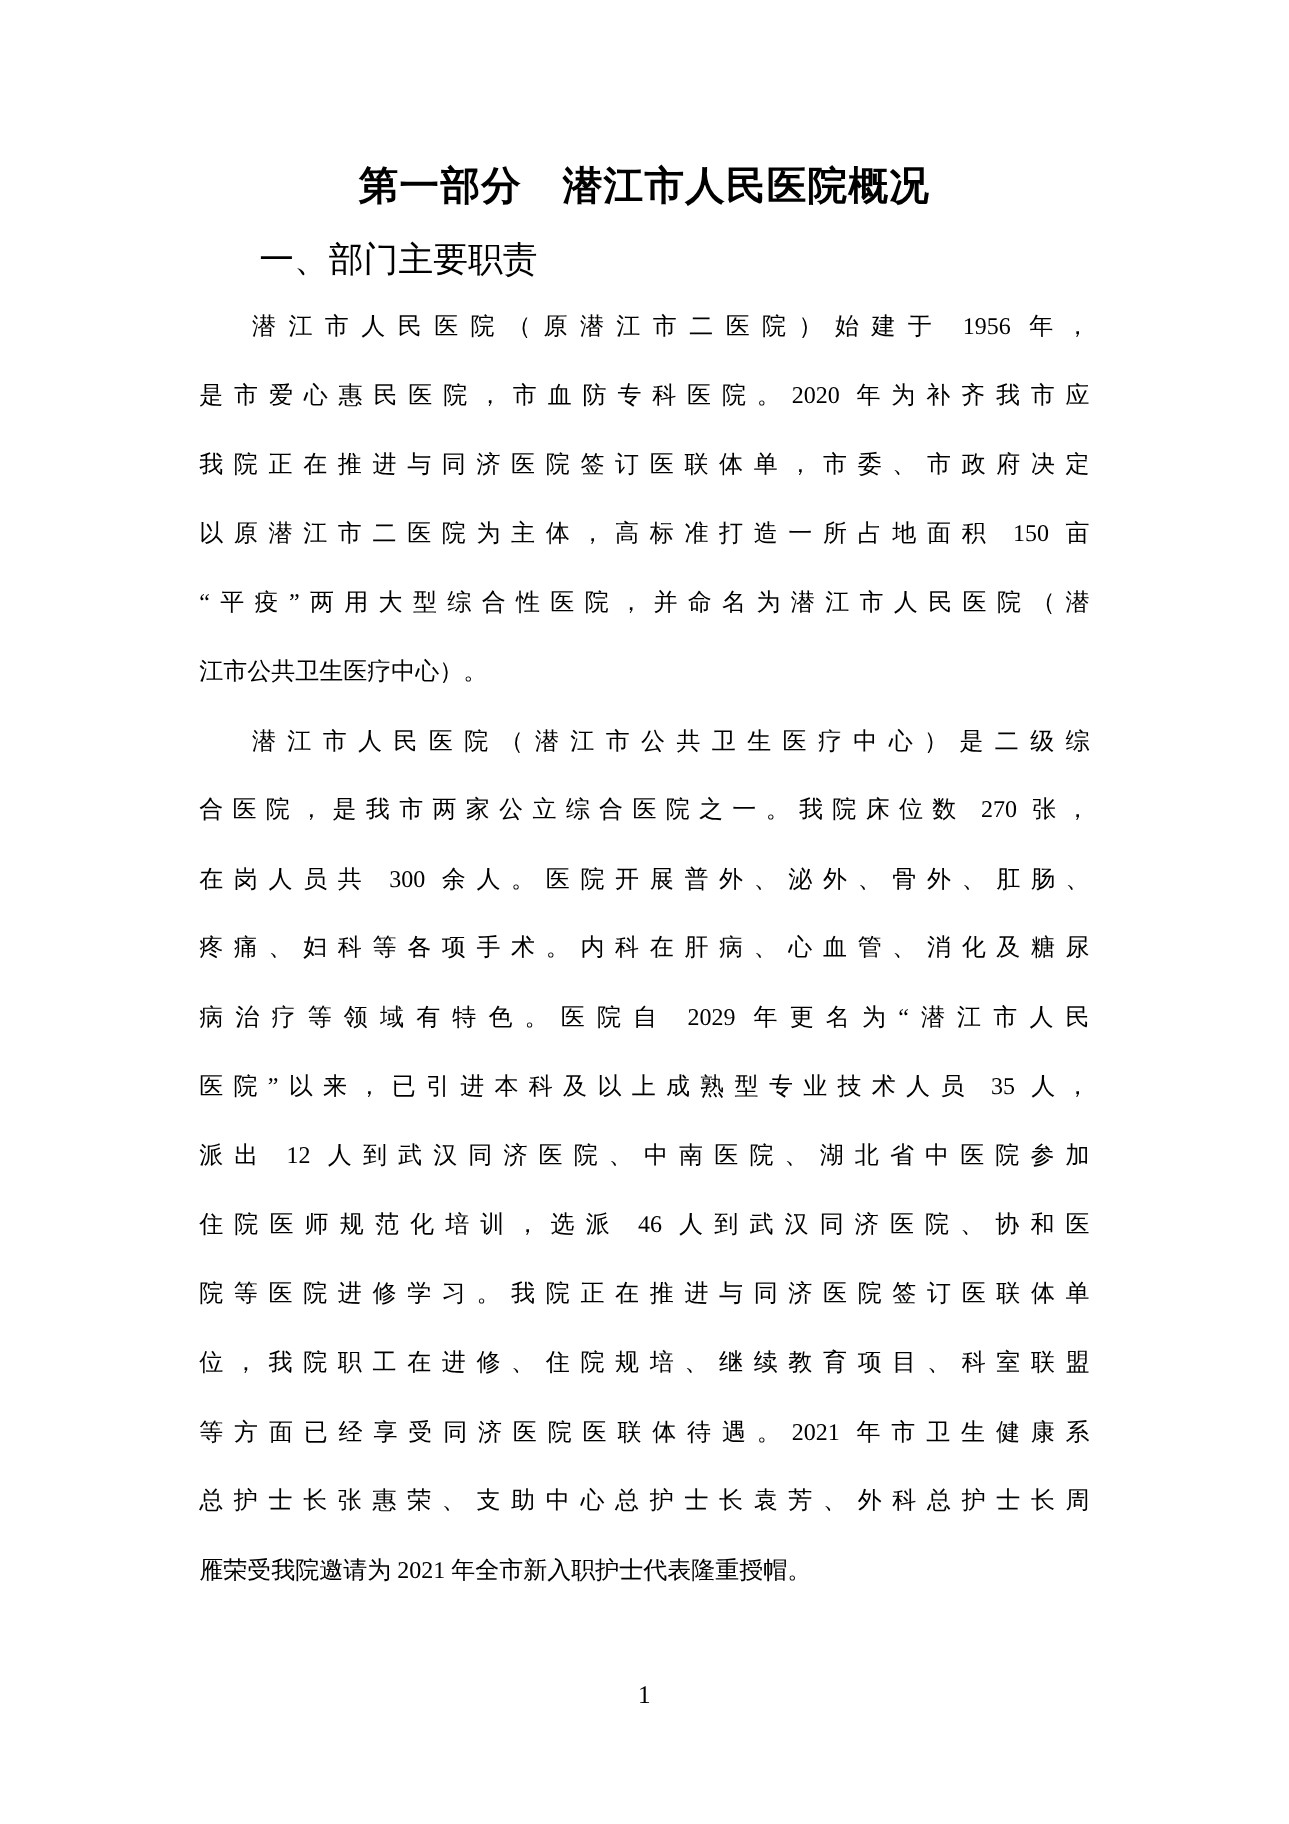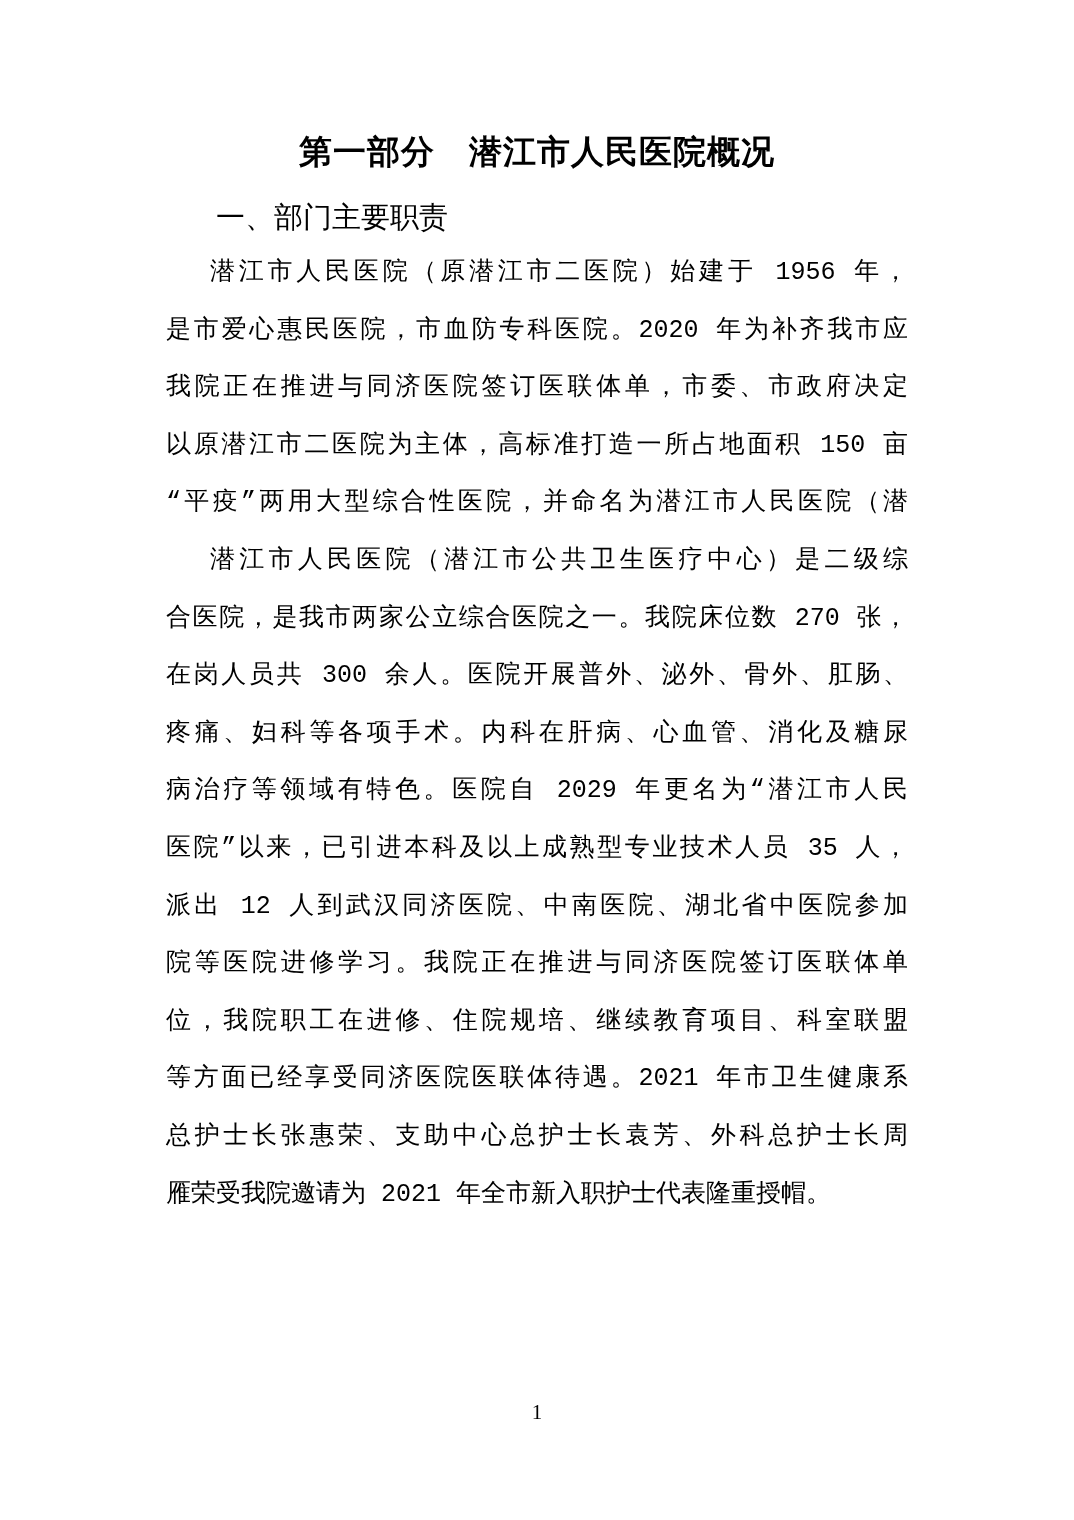--- a/index.html
+++ b/index.html
@@ -12,46 +12,45 @@
     color: #000000;
     overflow: hidden;
   }
   .page {
     position: absolute;
     inset: 0;
     background: #ffffff;
     padding: 132px 166px 0 166px;
   }
   .doc-title {
-    font-family: Liberation Mono, monospace;
+    font-family: Liberation Sans, sans-serif;
     font-weight: bold;
     font-size: 33px;
     line-height: 46px;
     text-align: center;
     letter-spacing: 1px;
     margin-bottom: 18px;
     white-space: pre;
   }
   .section-heading {
     font-family: "Liberation Sans", "DejaVu Sans", sans-serif;
     font-weight: normal;
     font-size: 29px;
     line-height: 42px;
     padding-left: 50px;
     margin-bottom: 6px;
   }
   .paragraphs { width: 100%; }
   .line {
-    font-size: 25px;
+    font-size: 20px;
     line-height: 57.6px;
     text-align: justify;
     text-align-last: justify;
     text-justify: inter-character;
     white-space: nowrap;
-    font-family: Liberation Mono, monospace;
   }
   .line.first { padding-left: 44px; }
   .line.last { text-align-last: left; }
   .page-number {
     position: absolute;
     left: 0;
     right: 0;
     top: 1398px;
     text-align: center;
     font-size: 21px;
@@ -66,29 +65,31 @@
 
   <div class="section-heading">一、部门主要职责</div>
 
   <div class="paragraphs">
       <div class="paragraph">
         <div class="line first">潜江市人民医院（原潜江市二医院）始建于 1956 年，</div>
         <div class="line">是市爱心惠民医院，市血防专科医院。2020 年为补齐我市应</div>
         <div class="line">我院正在推进与同济医院签订医联体单，市委、市政府决定</div>
         <div class="line">以原潜江市二医院为主体，高标准打造一所占地面积 150 亩</div>
         <div class="line">“平疫”两用大型综合性医院，并命名为潜江市人民医院（潜</div>
+        <div class="line last">江市公共卫生医疗中心）。</div>
       </div>
       <div class="paragraph">
         <div class="line first">潜江市人民医院（潜江市公共卫生医疗中心）是二级综</div>
         <div class="line">合医院，是我市两家公立综合医院之一。我院床位数 270 张，</div>
         <div class="line">在岗人员共 300 余人。医院开展普外、泌外、骨外、肛肠、</div>
         <div class="line">疼痛、妇科等各项手术。内科在肝病、心血管、消化及糖尿</div>
         <div class="line">病治疗等领域有特色。医院自 2029 年更名为“潜江市人民</div>
         <div class="line">医院”以来，已引进本科及以上成熟型专业技术人员 35 人，</div>
         <div class="line">派出 12 人到武汉同济医院、中南医院、湖北省中医院参加</div>
+        <div class="line">住院医师规范化培训，选派 46 人到武汉同济医院、协和医</div>
         <div class="line">院等医院进修学习。我院正在推进与同济医院签订医联体单</div>
         <div class="line">位，我院职工在进修、住院规培、继续教育项目、科室联盟</div>
         <div class="line">等方面已经享受同济医院医联体待遇。2021 年市卫生健康系</div>
         <div class="line">总护士长张惠荣、支助中心总护士长袁芳、外科总护士长周</div>
         <div class="line last">雁荣受我院邀请为 2021 年全市新入职护士代表隆重授帽。</div>
       </div>
     </div>
 
   <div class="page-number">1</div>
 </div>

